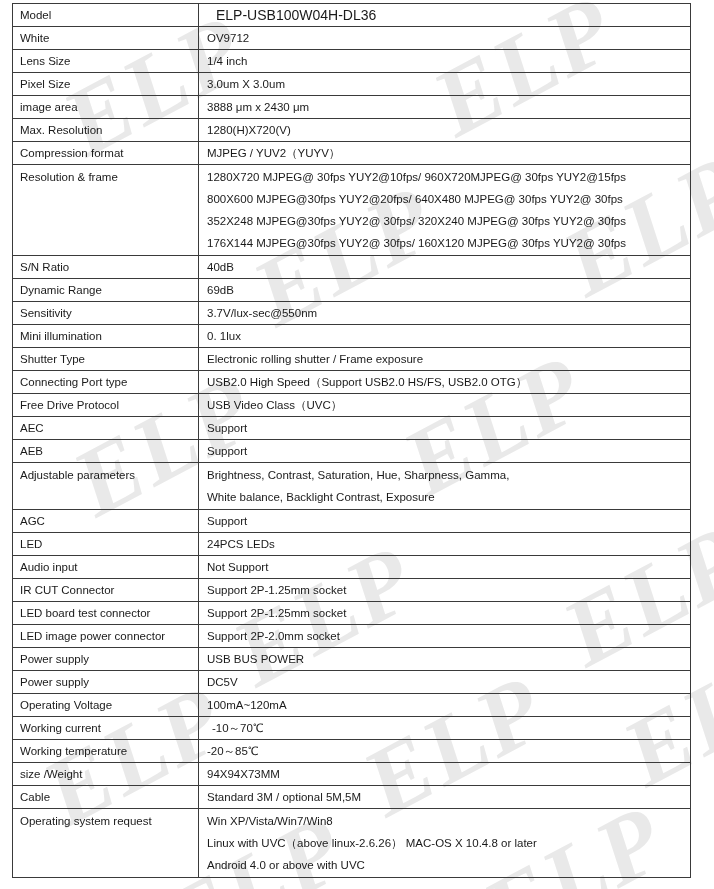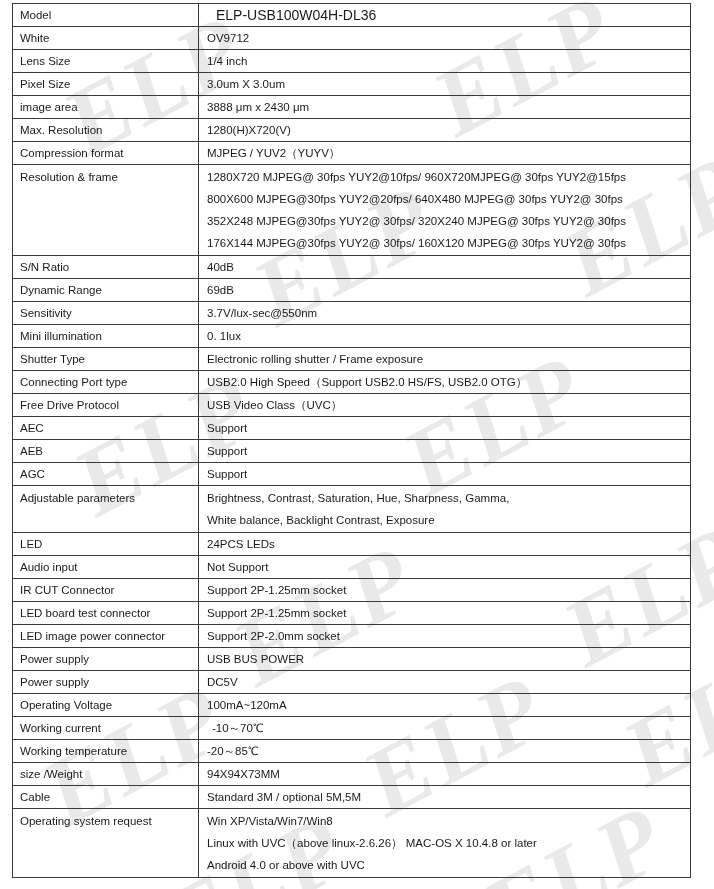--- a/index.html
+++ b/index.html
@@ -176,29 +176,29 @@
         </tr>
         <tr>
           <td class="label">AEC</td>
           <td class="value">Support</td>
         </tr>
         <tr>
           <td class="label">AEB</td>
           <td class="value">Support</td>
         </tr>
         <tr>
-          <td class="label">AGC</td>
-          <td class="value">Support</td>
-        </tr>
-        <tr>
           <td class="label multi">Adjustable parameters</td>
           <td class="value multi">
             <span class="ln">Brightness, Contrast, Saturation, Hue, Sharpness, Gamma,</span>
             <span class="ln">White balance, Backlight Contrast, Exposure</span>
           </td>
+        </tr>
+        <tr>
+          <td class="label">AGC</td>
+          <td class="value">Support</td>
         </tr>
         <tr>
           <td class="label">LED</td>
           <td class="value">24PCS LEDs</td>
         </tr>
         <tr>
           <td class="label">Audio input</td>
           <td class="value">Not Support</td>
         </tr>
         <tr>

